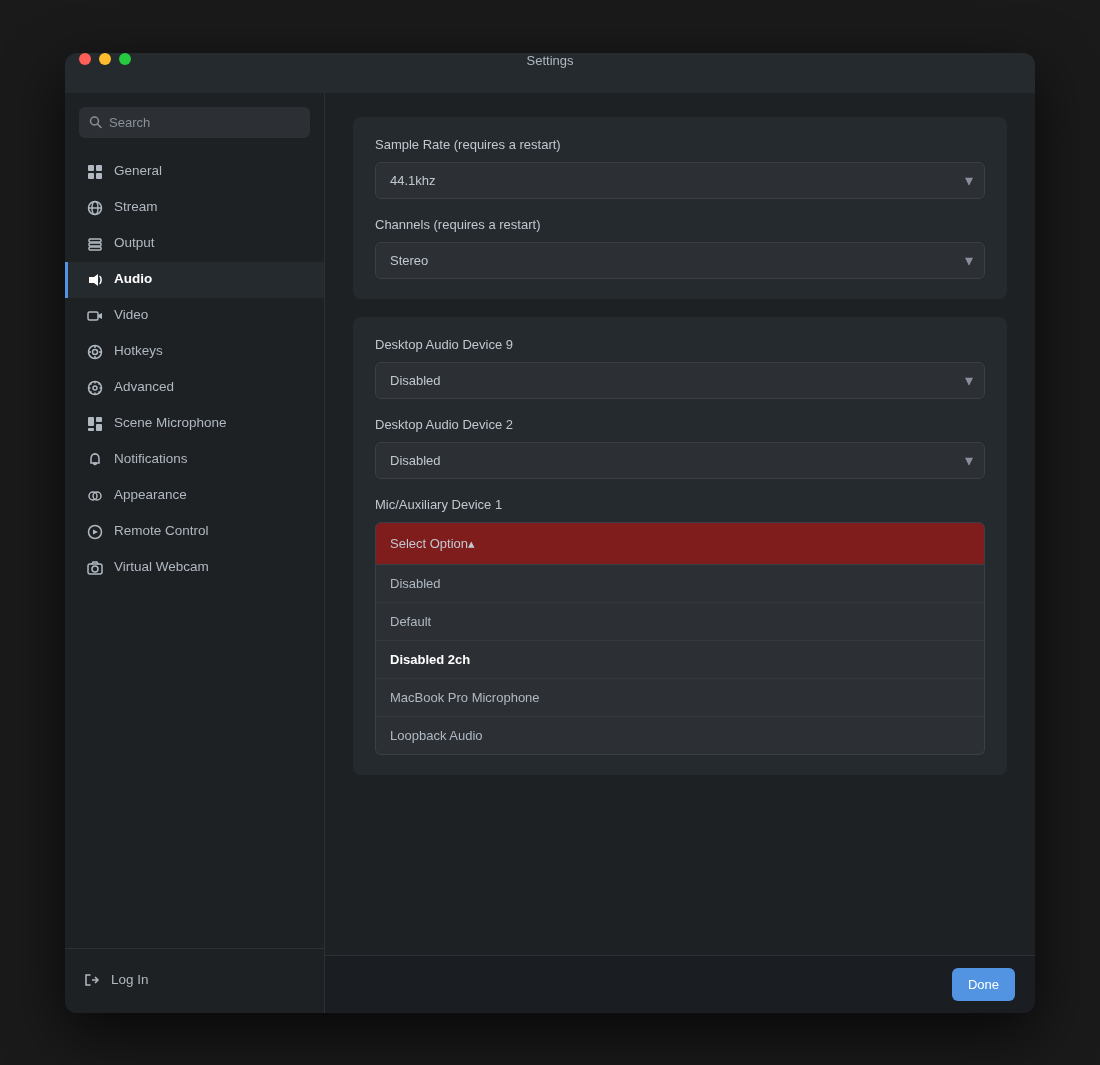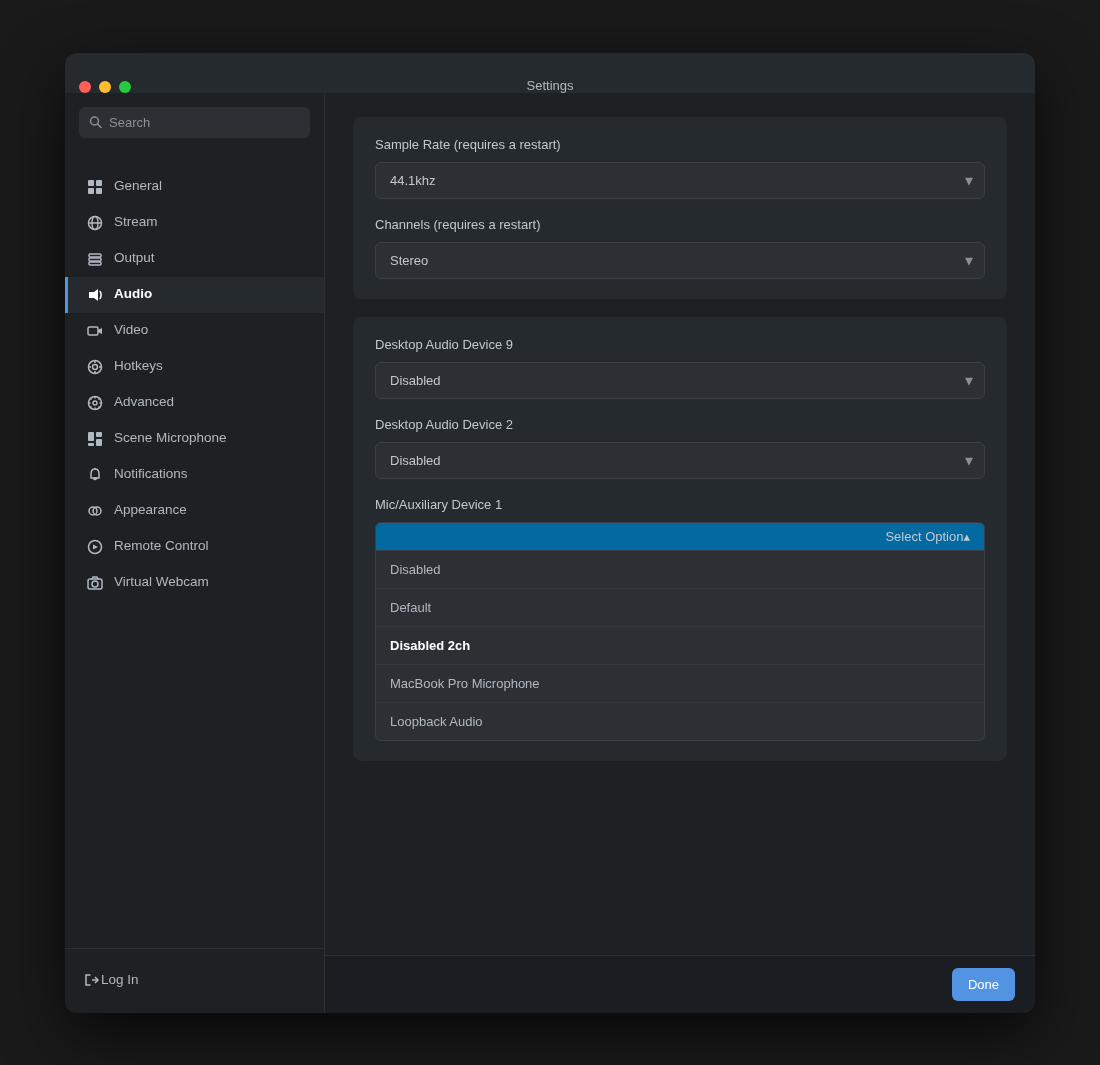--- a/index.html
+++ b/index.html
@@ -15,21 +15,21 @@
       width: 970px;
       background: #1e2124;
       border-radius: 12px;
       overflow: hidden;
       box-shadow: 0 20px 60px rgba(0,0,0,0.7);
     }
     .titlebar {
       background: #252a2e;
       height: 40px;
       display: flex;
-      align-items: flex-end;
+      align-items: flex-start;
       padding: 0 14px;
       position: relative;
     }
     .traffic-lights {
       display: flex;
       gap: 8px;
     }
     .traffic-light {
       width: 12px;
       height: 12px;
@@ -52,21 +52,21 @@
     .sidebar {
       width: 260px;
       background: #1e2124;
       border-right: 1px solid #2c3035;
       display: flex;
       flex-direction: column;
       padding: 14px 0;
     }
     .search-wrapper {
       position: relative;
-      margin: 0 14px 31px 14px;
+      margin: 0 14px 16px 14px;
     }
     .search-icon-wrapper {
       position: absolute;
       left: 10px;
       top: 50%;
       transform: translateY(-50%);
       color: #8a9099;
       font-size: 12px;
       pointer-events: none;
     }
@@ -106,20 +106,21 @@
       flex-shrink: 0;
     }
     .sidebar-bottom {
       margin-top: auto;
       border-top: 1px solid #2c3035;
       padding-top: 12px;
     }
     .log-in-item {
       display: flex;
       align-items: center;
+      gap: 10px;
       padding: 10px 18px;
       cursor: pointer;
       color: #b0b8c1;
       font-size: 13.5px;
     }
     .main {
       flex: 1;
       background: #1e2124;
       padding: 24px 28px;
       overflow-y: auto;
@@ -161,28 +162,28 @@
     }
     .field-group {
       margin-bottom: 18px;
     }
     .field-group:last-child { margin-bottom: 0; }
     .dropdown-open {
       position: relative;
     }
     .dropdown-trigger {
       width: 100%;
-      background: #0369a1;
+      background: #7f1d1d;
       border: 1px solid #3a3f47;
       border-radius: 6px 6px 0 0;
-      padding: 6px 14px;
+      padding: 13px 14px;
       color: #c0c8d0;
       font-size: 13px;
       display: flex;
-      justify-content: flex-end;
+      justify-content: flex-start;
       align-items: center;
       cursor: pointer;
     }
     .dropdown-list {
       background: #2c3035;
       border: 1px solid #3a3f47;
       border-top: none;
       border-radius: 0 0 6px 6px;
       overflow: hidden;
     }

